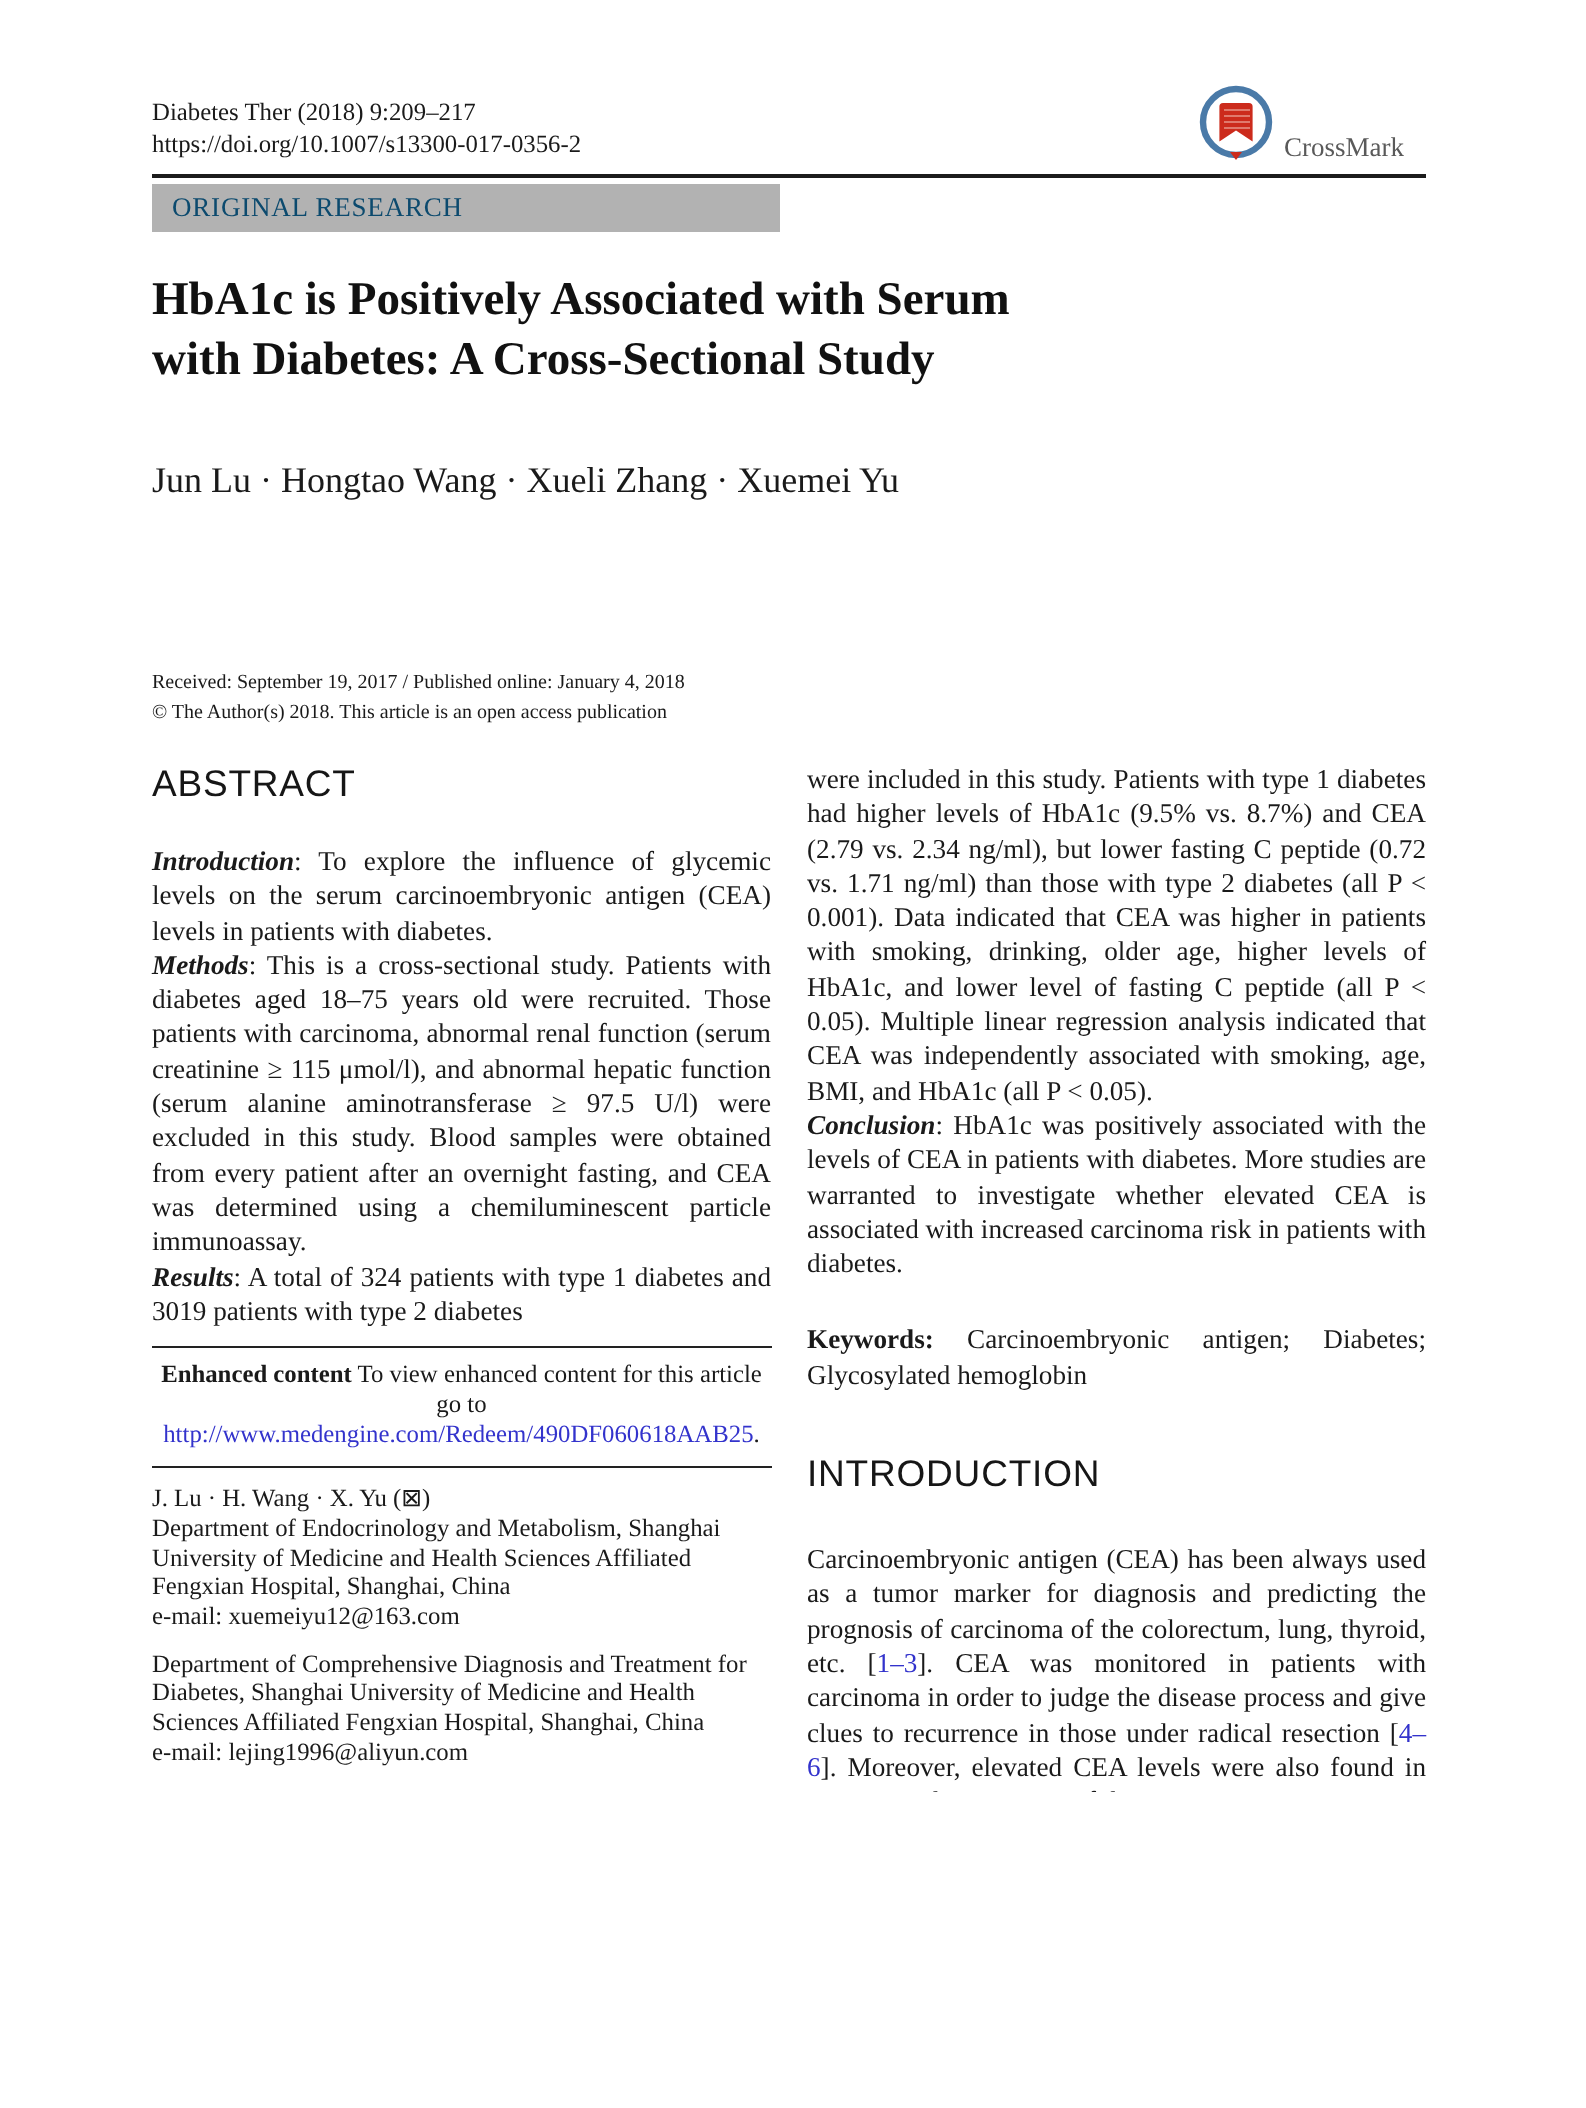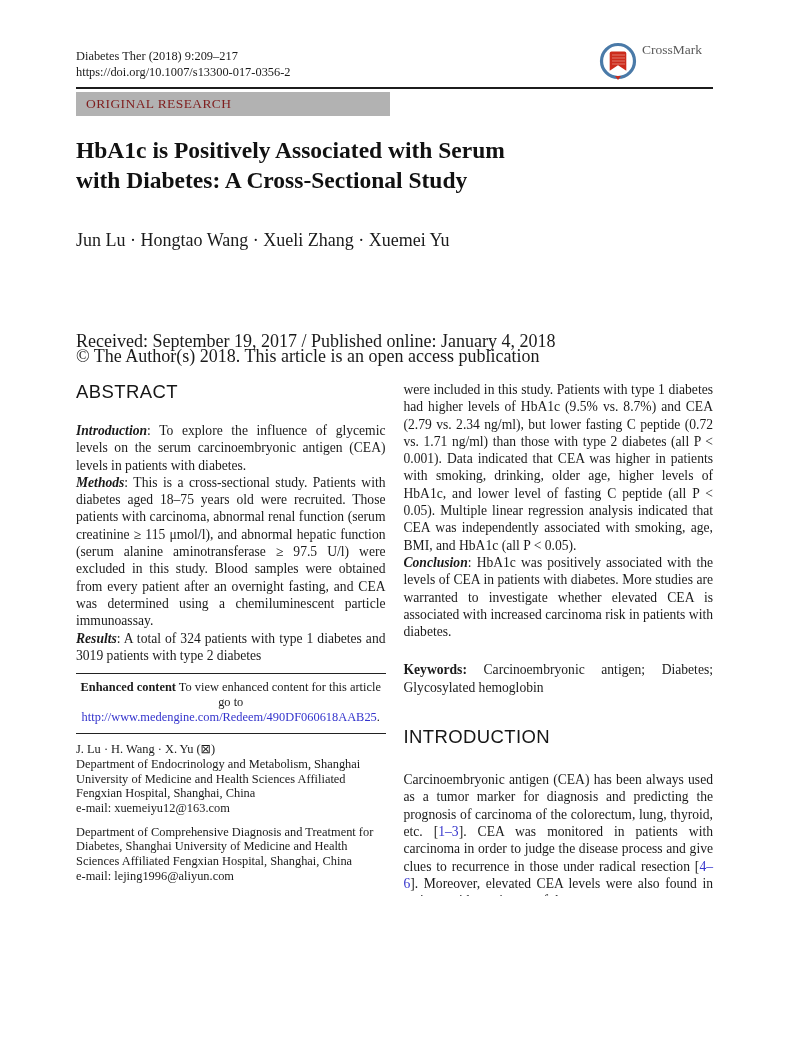--- a/index.html
+++ b/index.html
@@ -6,35 +6,35 @@
   .page{
     position:relative;
     width:793px;height:896px;
     background:#ffffff;
     font-family:"Liberation Serif", serif;
     color:#1a1a1a;
     overflow:hidden;
   }
   
   .journal-info{position:absolute;left:76px;top:49px;font-size:12.4px;line-height:15.5px;color:#1a1a1a;}
-  .crossmark{position:absolute;left:599px;top:42px;display:flex;align-items:flex-start;cursor:pointer;}
+  .crossmark{position:absolute;left:599px;top:42px;display:flex;align-items:flex-end;cursor:pointer;}
   .crossmark svg{display:block;}
   .crossmark-label{font-size:13.5px;color:#5a5a5a;margin-left:5px;}
   .top-rule{position:absolute;left:76px;top:87px;width:637px;height:2px;background:#1c1c1c;}
   .banner{
     position:absolute;left:76px;top:92px;width:314px;height:24px;
-    background:#b2b2b2;color:#7f1d1d;
+    background:#b2b2b2;color:#0c4a6e;
     font-size:13.5px;line-height:24px;padding-left:10px;box-sizing:border-box;
     letter-spacing:0.4px;
   }
   
   .title{position:absolute;left:76px;top:136px;width:580px;
     font-size:23.5px;line-height:29.5px;font-weight:bold;color:#111;}
   .authors{position:absolute;left:76px;top:230px;font-size:18px;color:#1a1a1a;}
-  .received-block{position:absolute;left:76px;top:334px;font-size:18px;line-height:15px;color:#1a1a1a;}
+  .received-block{position:absolute;left:76px;top:334px;font-size:10px;line-height:15px;color:#1a1a1a;}
   
   .columns{position:absolute;left:76px;top:381px;width:637px;display:flex;gap:18px;}
   .col{flex:1;min-width:0;}
   .sec-heading{
     font-family:"Liberation Sans", sans-serif;
     font-size:18.5px;font-weight:400;letter-spacing:0.4px;
     color:#161616;margin:0 0 19px 0;
   }
   .body-p{
     font-size:13.6px;line-height:17.3px;margin:0;

